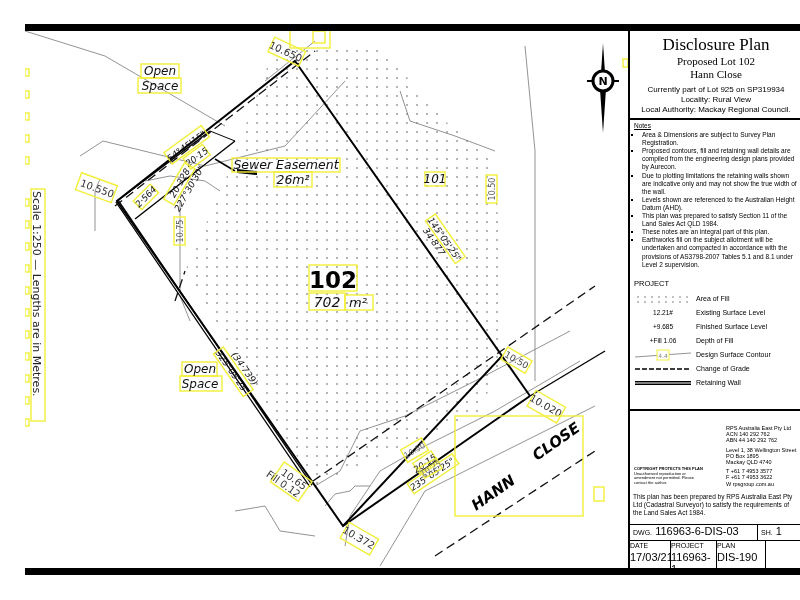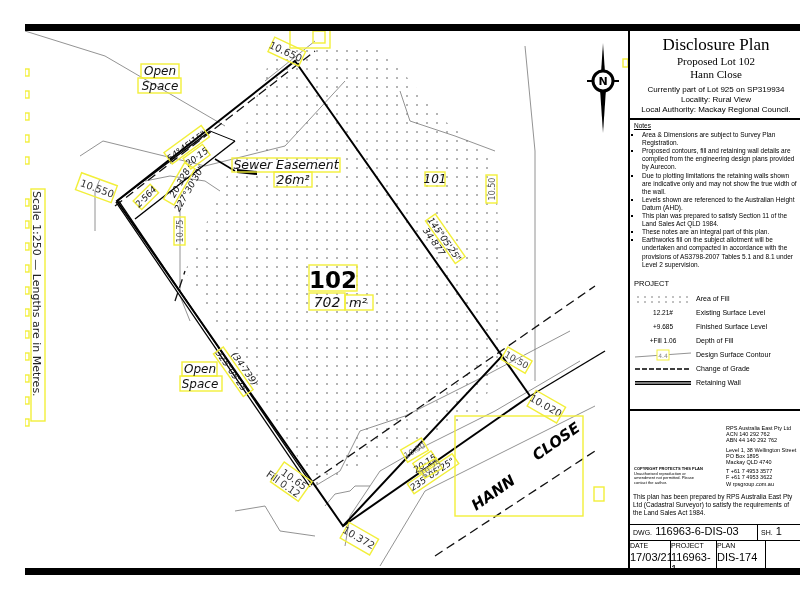--- a/index.html
+++ b/index.html
@@ -377,18 +377,18 @@
     <div class="cell" style="width:40px">
       <div class="h">DATE</div>
       <div class="v">17/03/21</div>
     </div>
     <div class="cell" style="width:45px">
       <div class="h">PROJECT</div>
       <div class="v">116963-1</div>
     </div>
     <div class="cell" style="width:48px">
       <div class="h">PLAN</div>
-      <div class="v">DIS-174</div>
+      <div class="v">DIS-190</div>
     </div>
   </div>
 </div>
 
 <div class="bar-bottom"></div>
 
 </body></html>

